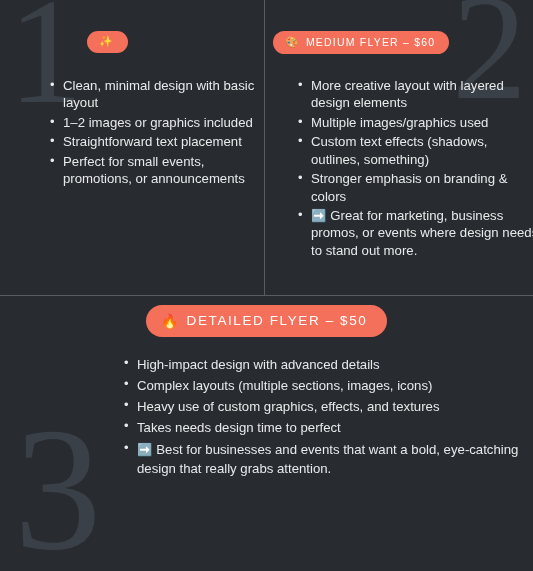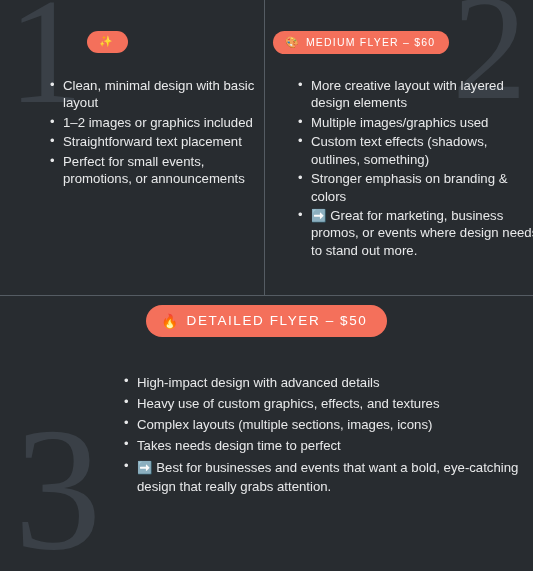--- a/index.html
+++ b/index.html
@@ -165,21 +165,21 @@
     position: absolute;
     left: 27px;
     top: 76px;
     width: 228px;
     font-size: 13.2px;
     line-height: 1.32;
   }
   .list-bottom {
     position: absolute;
     left: 118px;
-    top: 76px;
+    top: 58px;
     width: 390px;
     font-size: 13.2px;
     line-height: 1.45;
   }
   .list-bottom li { margin-bottom: 3px; }
 
   .arrow-emoji {
     font-size: 12.5px;
     display: inline-block;
     line-height: 1;
@@ -236,20 +236,20 @@
 
     <div class="badge-wrap-bottom">
       <span class="badge badge-lg">
         <span class="badge-emoji">🔥</span>
         <span>DETAILED FLYER – $50</span>
       </span>
     </div>
 
     <ul class="bullets list-bottom">
       <li><span>High-impact design with advanced details</span></li>
+      <li><span>Complex layouts (multiple sections, images, icons)</span></li>
       <li><span>Heavy use of custom graphics, effects, and textures</span></li>
-      <li><span>Complex layouts (multiple sections, images, icons)</span></li>
       <li><span>Takes needs design time to perfect</span></li>
       <li><span class="arrow-emoji">➡️</span> <span>Best for businesses and events that want a bold, eye-catching design that really grabs attention.</span></li>
     </ul>
   </div>
 
 </div>
 
 </body></html>

